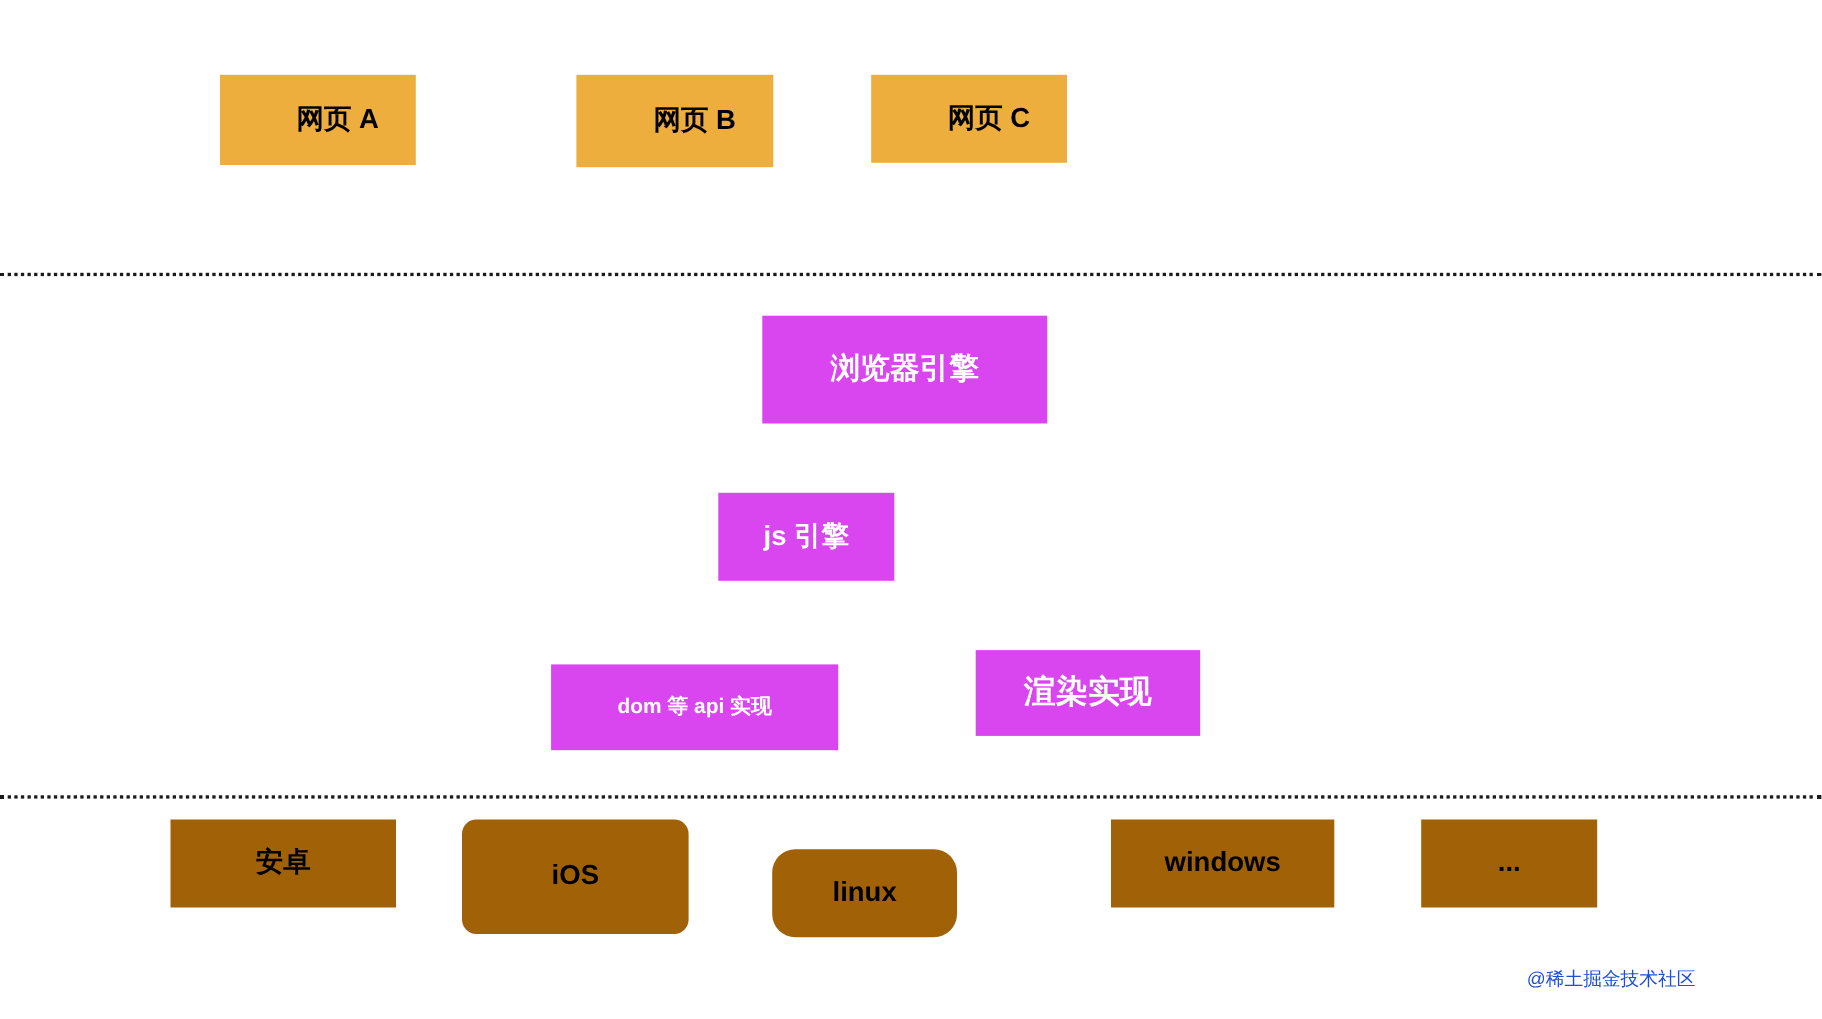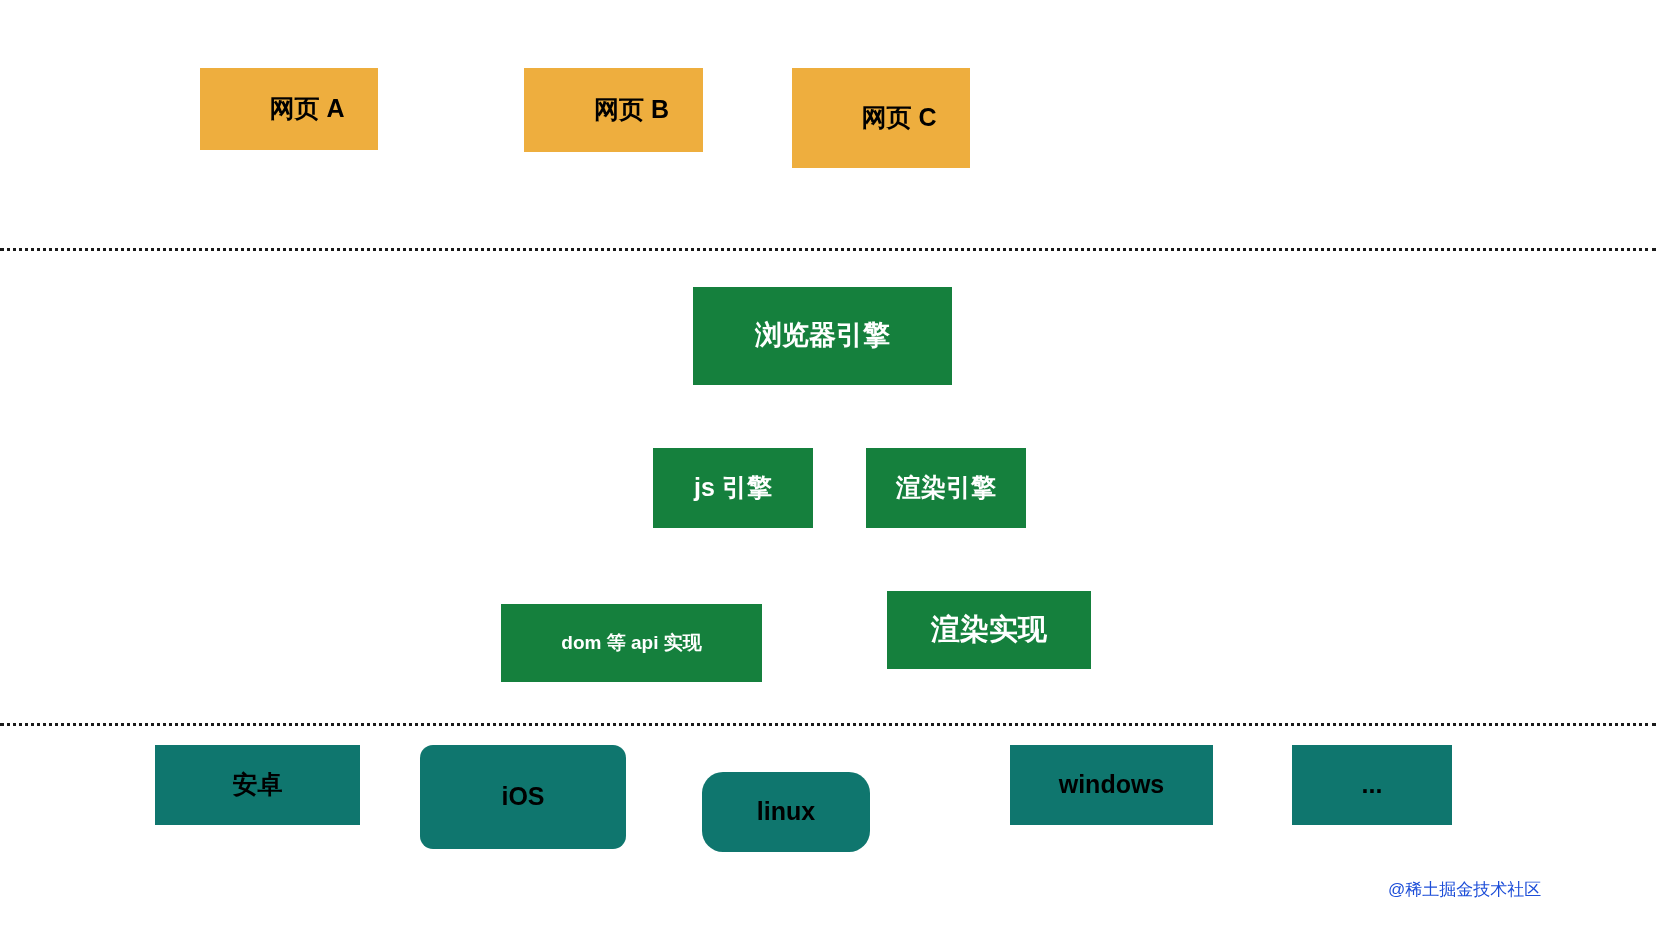--- a/index.html
+++ b/index.html
@@ -27,26 +27,26 @@
     line-height: 1.1;
   }
   .box-web {
     background: #eeae3e;
     color: #000000;
     font-size: 25px;
     font-weight: 700;
     padding-left: 36px;
   }
   .box-engine {
-    background: #15803d;
+    background: #d946ef;
     color: #ffffff;
     font-weight: 700;
   }
   .box-os {
-    background: #0f766e;
+    background: #a16207;
     color: #000000;
     font-size: 25px;
     font-weight: 700;
     text-align: center;
   }
   .divider {
     position: absolute;
     left: 0;
     width: 1656px;
     height: 0;
@@ -64,35 +64,32 @@
 <body>
 
 <div id="canvas">
 
   <div class="box box-web" style="left:200px; top:68px; width:178px; height:82px;">
     <span>网页 A</span>
   </div>
   <div class="box box-web" style="left:524px; top:68px; width:179px; height:84px;">
     <span>网页 B</span>
   </div>
-  <div class="box box-web" style="left:792px; top:68px; width:178px; height:100px;">
+  <div class="box box-web" style="left:792px; top:68px; width:178px; height:80px;">
     <span>网页 C</span>
   </div>
 
   <div class="divider" style="top:248px;"></div>
 
   <div class="box box-engine" style="left:693px; top:287px; width:259px; height:98px; font-size:27px;">
     <span>浏览器引擎</span>
   </div>
 
   <div class="box box-engine" style="left:608px; top:448px; width:160px; height:80px; font-size:25px;margin-left:45px;">
     <span>js 引擎</span>
-  </div>
-  <div class="box box-engine" style="left:866px; top:448px; width:160px; height:80px; font-size:25px;">
-    <span>渲染引擎</span>
   </div>
 
   <div class="box box-engine" style="left:501px; top:604px; width:261px; height:78px; font-size:19px;">
     <span>dom 等 api 实现</span>
   </div>
   <div class="box box-engine" style="left:887px; top:591px; width:204px; height:78px; font-size:29px;">
     <span>渲染实现</span>
   </div>
 
   <div class="divider" style="top:723px;"></div>

